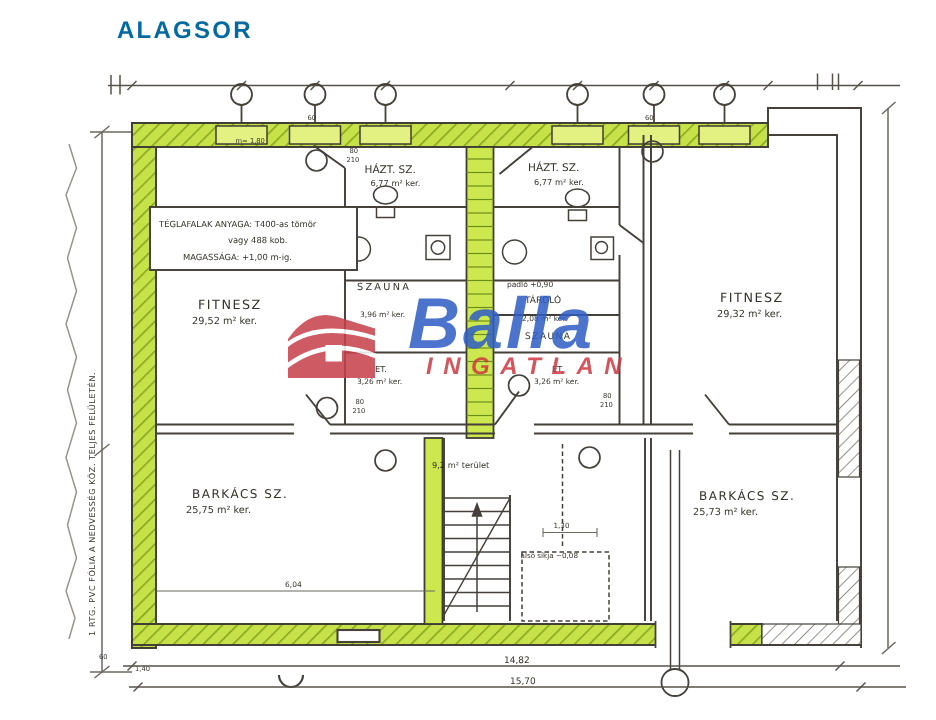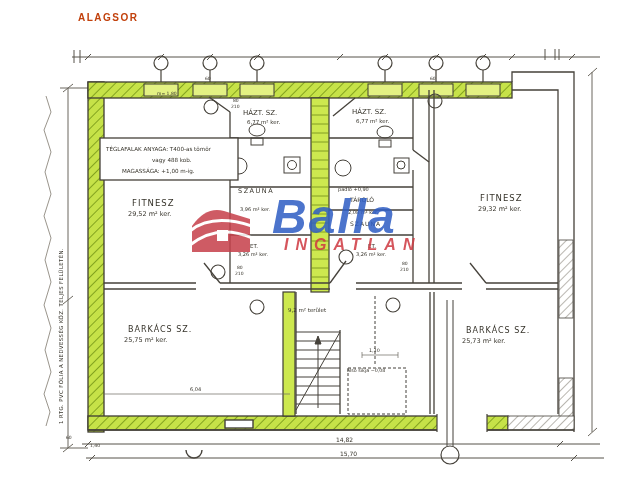--- a/index.html
+++ b/index.html
@@ -1,19 +1,19 @@
 <!DOCTYPE html>
 <html><head>
 <meta charset="utf-8">
 <style>
   html,body{margin:0;padding:0;background:#ffffff;}
   .stage{position:relative;width:624px;height:480px;background:#ffffff;overflow:hidden;
          font-family:"DejaVu Sans", sans-serif;}
-  .title{position:absolute;left:78px;top:12px;font-size:10px;font-weight:bold;
-         letter-spacing:1.5px;color:#c2410c;font-family:"Liberation Sans", sans-serif;}
+  .title{position:absolute;left:78px;top:12px;font-size:16px;font-weight:bold;
+         letter-spacing:1.5px;color:#0369a1;font-family:"Liberation Sans", sans-serif;}
   svg text{font-family:"DejaVu Sans", sans-serif;fill:#36332a;}
   .wm{position:absolute;left:190px;top:195px;display:flex;align-items:flex-end;
       opacity:.86;pointer-events:none;font-style:italic;}
   .wm-house{margin-top:7px;}
   .wm-text{margin-left:20px;font-family:"Liberation Sans", sans-serif;}
   .wm-brand{font-size:48px;font-weight:bold;color:#2f5ec4;line-height:44px;letter-spacing:2px;}
   .wm-sub{font-size:16px;font-weight:bold;color:#cf3a42;letter-spacing:7px;margin:-3px 0 0 12px;}
 </style>
 </head>
 <body>

